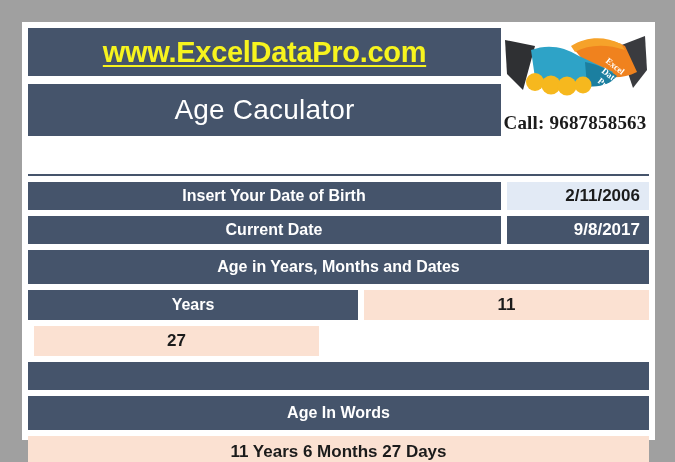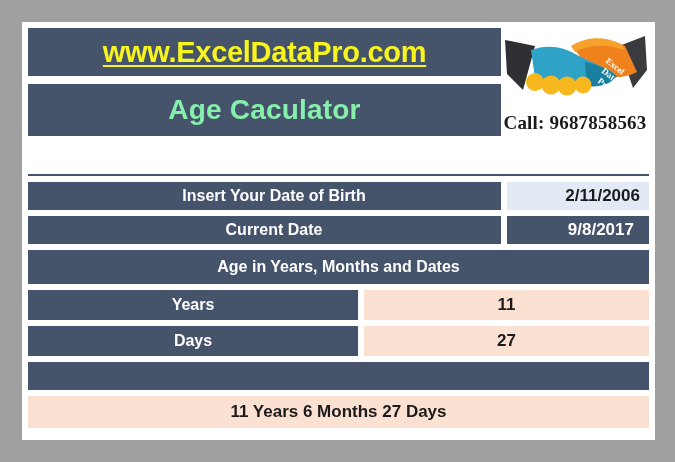--- a/index.html
+++ b/index.html
@@ -56,22 +56,22 @@
     text-underline-offset: 3px;
     letter-spacing: -0.3px;
     white-space: nowrap;
   }
   .title-bar {
     height: 52px;
     margin-top: 8px;
   }
   .title-text {
     font-size: 28px;
-    font-weight: bold;
-    color: #86efac;
+    font-weight: normal;
+    color: #ffffff;
     letter-spacing: 0.2px;
   }
 
   
   .logo-box {
     position: absolute;
     right: 0;
     top: 0;
     width: 148px;
     height: 108px;
@@ -130,21 +130,21 @@
     font-size: 17px;
     font-weight: bold;
     padding-right: 9px;
   }
   .cell.darkvalue {
     background: #45546b;
     color: #ffffff;
     justify-content: flex-end;
     font-size: 17px;
     font-weight: bold;
-    padding-right: 15px;
+    padding-right: 9px;
   }
   .cell.peach {
     background: #fbe1d2;
     color: #1b1b1b;
     justify-content: center;
     font-size: 17px;
     font-weight: bold;
   }
   .gap {
     width: 6px;
@@ -227,27 +227,29 @@
   </div>
 
   <div class="row tall">
     <div class="cell dark label-narrow">Years</div>
     <div class="gap"></div>
     <div class="cell peach value-num">11</div>
   </div>
 
 
   <div class="row tall">
-    <div class="cell dark label-narrow">Days</div>
     <div class="gap"></div>
     <div class="cell peach value-num">27</div>
   </div>
 
   <div class="row spacer">
     <div class="cell dark full"></div>
   </div>
 
+  <div class="row section">
+    <div class="cell dark full section-label">Age In Words</div>
+  </div>
 
   <div class="row words">
     <div class="cell peach full words-value">11 Years 6 Months 27 Days</div>
   </div>
 
 </div>
 
 </body></html>

